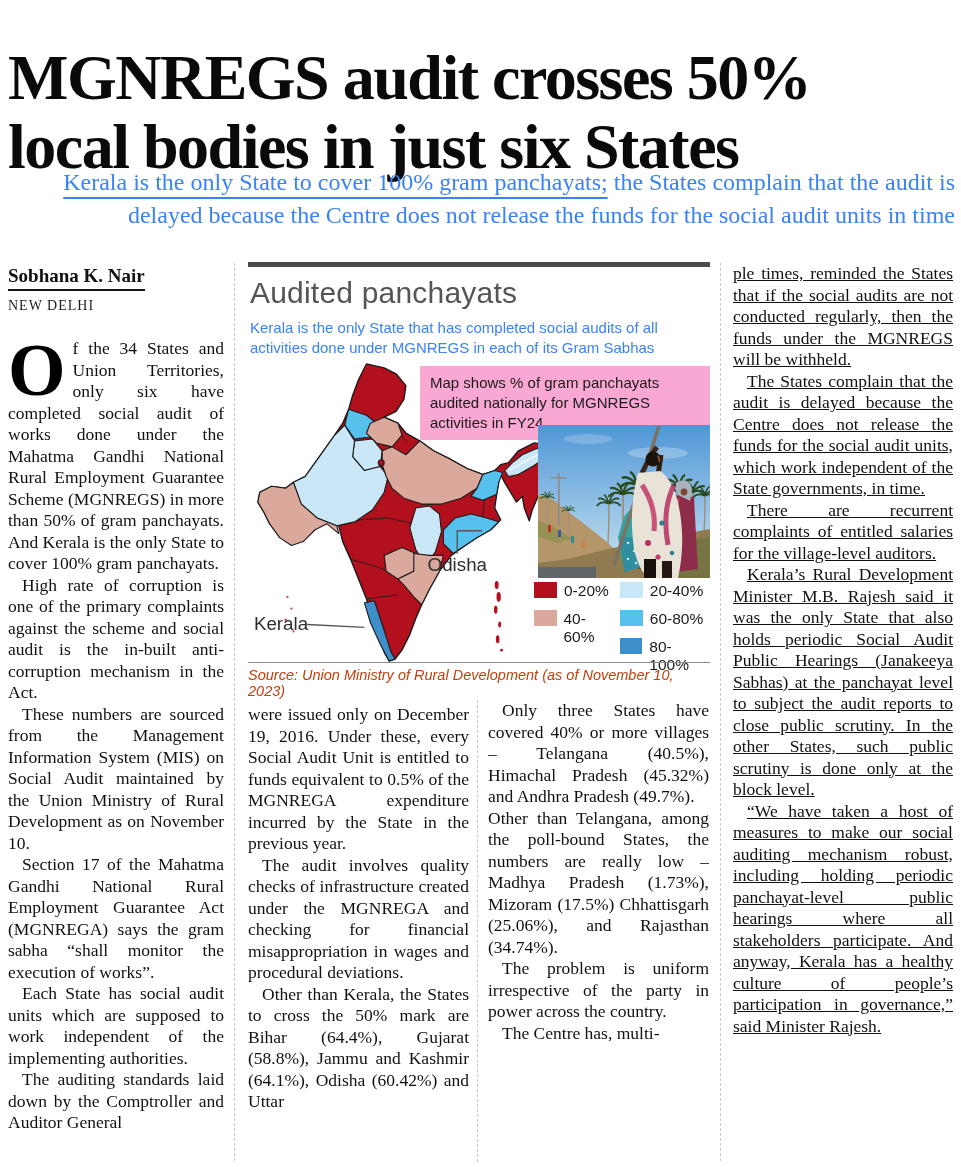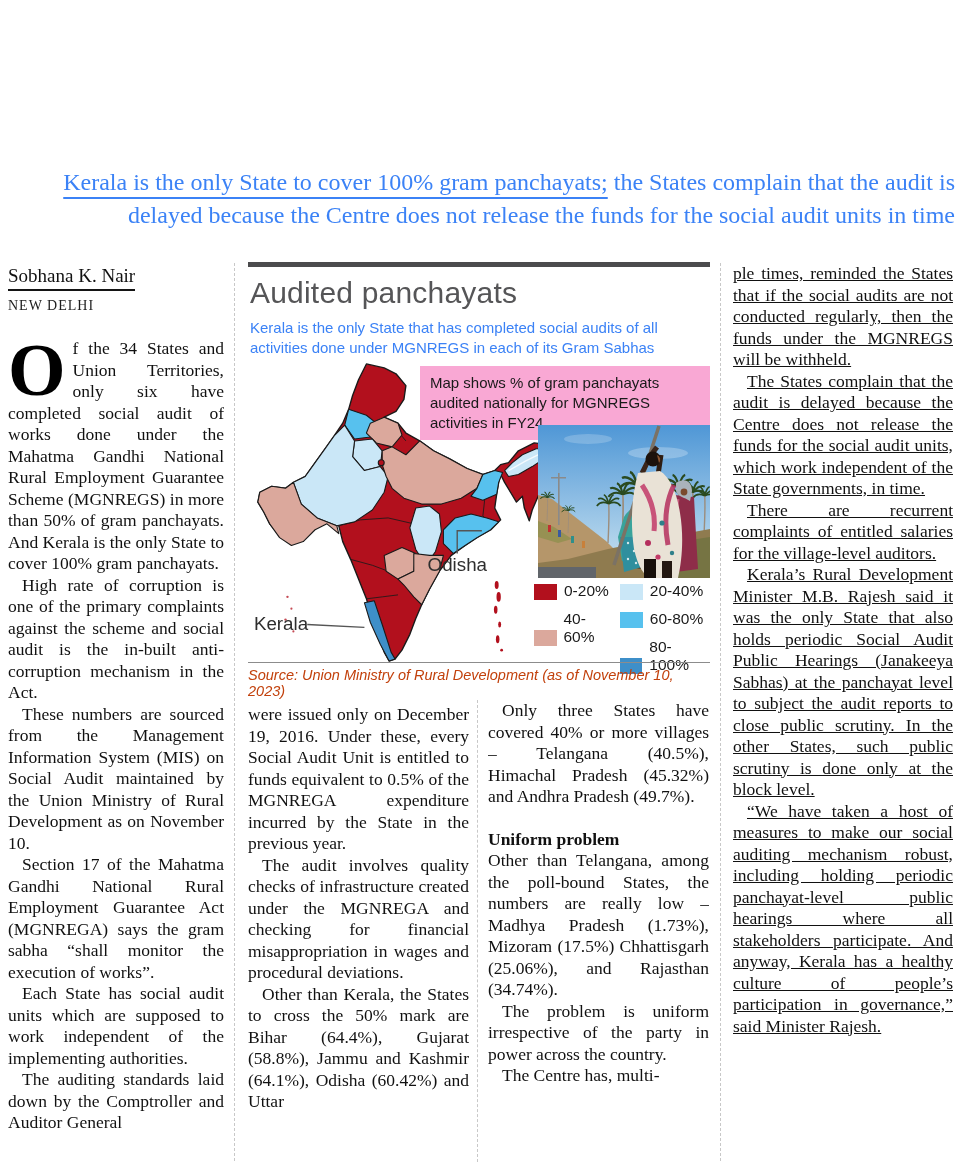--- a/index.html
+++ b/index.html
@@ -22,21 +22,21 @@
   #col3{left:488px;top:700px;width:221px;height:464px;}
   #col4{left:733px;top:263px;width:220px;height:900px;text-decoration:underline;}
   .col p{margin:0;}
   .col p.ind{text-indent:14px;}
   .colrule{position:absolute;width:0;border-left:1px dashed #c8c8c8;}
   #rule1{left:234px;top:263px;height:898px;}
   #rule2{left:477px;top:700px;height:462px;}
   #rule3{left:720px;top:263px;height:898px;}
 
   
-  #byline-author{display:inline-block;font-weight:400;font-size:19px;
+  #byline-author{display:inline-block;font-weight:700;font-size:19px;
                  border-bottom:2px solid #141414;padding-bottom:2px;margin:2px 0 4px 0;}
   #dateline{font-size:14px;letter-spacing:1px;color:#1d1d1d;margin-bottom:22px;}
 
   
   .dropcap{float:left;font-weight:700;font-size:74px;line-height:60px;
            padding:2px 7px 0 0;color:#000;}
 
   
   .crosshead{font-weight:700;font-size:17.5px;margin:21px 0 0 0 !important;text-align:left;}
 
@@ -45,30 +45,34 @@
          font-family:"Liberation Sans",sans-serif;}
   #panel-bar{position:absolute;left:0;top:0;width:462px;height:5px;background:#4b4b4d;}
   #ig-title{position:absolute;left:2px;top:14px;font-size:30px;color:#555557;letter-spacing:0.2px;}
   #ig-sub{position:absolute;left:2px;top:56px;width:458px;font-size:15px;line-height:20px;color:#3b82f6;}
   #ig-note{position:absolute;right:0;top:104px;width:270px;background:#f9a8d4;
            padding:7px 10px;font-size:15px;line-height:20px;color:#1a1a1a;}
   #map-wrap{position:absolute;left:0;top:98px;width:300px;height:302px;}
   #photo-wrap{position:absolute;right:0;top:163px;width:172px;height:153px;overflow:hidden;}
   #legend{position:absolute;right:0;top:320px;width:176px;display:flex;gap:4px;}
   .leg-col{display:flex;flex-direction:column;gap:10px;}
-  .leg-item{display:flex;align-items:flex-end;gap:7px;font-size:15.5px;color:#1a1a1a;}
+  .leg-item{display:flex;align-items:flex-start;gap:7px;font-size:15.5px;color:#1a1a1a;}
   .sw{display:inline-block;width:23px;height:16px;}
   #ig-source{position:absolute;left:0;top:400px;width:462px;border-top:1px solid #8c8c8c;
              padding-top:4px;text-align:left;font-style:italic;font-size:14.5px;color:#c2410c;}
 </style>
 </head>
 <body>
 
 <div id="page">
 
+  <h1 id="headline">
+    <span>MGNREGS audit crosses 50%</span><br>
+    <span>local bodies in just six States</span>
+  </h1>
 
   <div id="standfirst">
     <span class="ul">Kerala is the only State to cover 100% gram panchayats;</span><span> the States complain that the audit is delayed because the Centre does not release the funds for the social audit units in time</span>
   </div>
 
   <div class="colrule" id="rule1"></div>
   <div class="colrule" id="rule2"></div>
   <div class="colrule" id="rule3"></div>
 
   <div class="col" id="col1">
@@ -265,21 +269,20 @@
   </div>
 
   <div class="col" id="col2">
     <p>were issued only on December 19, 2016. Under these, every Social Audit Unit is entitled to funds equivalent to 0.5% of the MGNREGA expenditure incurred by the State in the previous year.</p>
     <p class="ind">The audit involves quality checks of infrastructure created under the MGNREGA and checking for financial misappropriation in wages and procedural deviations.</p>
     <p class="ind">Other than Kerala, the States to cross the 50% mark are Bihar (64.4%), Gujarat (58.8%), Jammu and Kashmir (64.1%), Odisha (60.42%) and Uttar</p>
   </div>
 
   <div class="col" id="col3">
     <p class="ind">Only three States have covered 40% or more villages – Telangana (40.5%), Himachal Pradesh (45.32%) and Andhra Pradesh (49.7%).</p>
-    <p class="crosshead">Uniform problem</p>
     <p>Other than Telangana, among the poll-bound States, the numbers are really low – Madhya Pradesh (1.73%), Mizoram (17.5%) Chhattisgarh (25.06%), and Rajasthan (34.74%).</p>
     <p class="ind">The problem is uniform irrespective of the party in power across the country.</p>
     <p class="ind">The Centre has, multi-</p>
   </div>
 
   <div class="col" id="col4">
     <p>ple times, reminded the States that if the social audits are not conducted regularly, then the funds under the MGNREGS will be withheld.</p>
     <p class="ind">The States complain that the audit is delayed because the Centre does not release the funds for the social audit units, which work independent of the State governments, in time.</p>
     <p class="ind">There are recurrent complaints of entitled salaries for the village-level auditors.</p>
     <p class="ind">Kerala’s Rural Development Minister M.B. Rajesh said it was the only State that also holds periodic Social Audit Public Hearings (Janakeeya Sabhas) at the panchayat level to subject the audit reports to close public scrutiny. In the other States, such public scrutiny is done only at the block level.</p>

